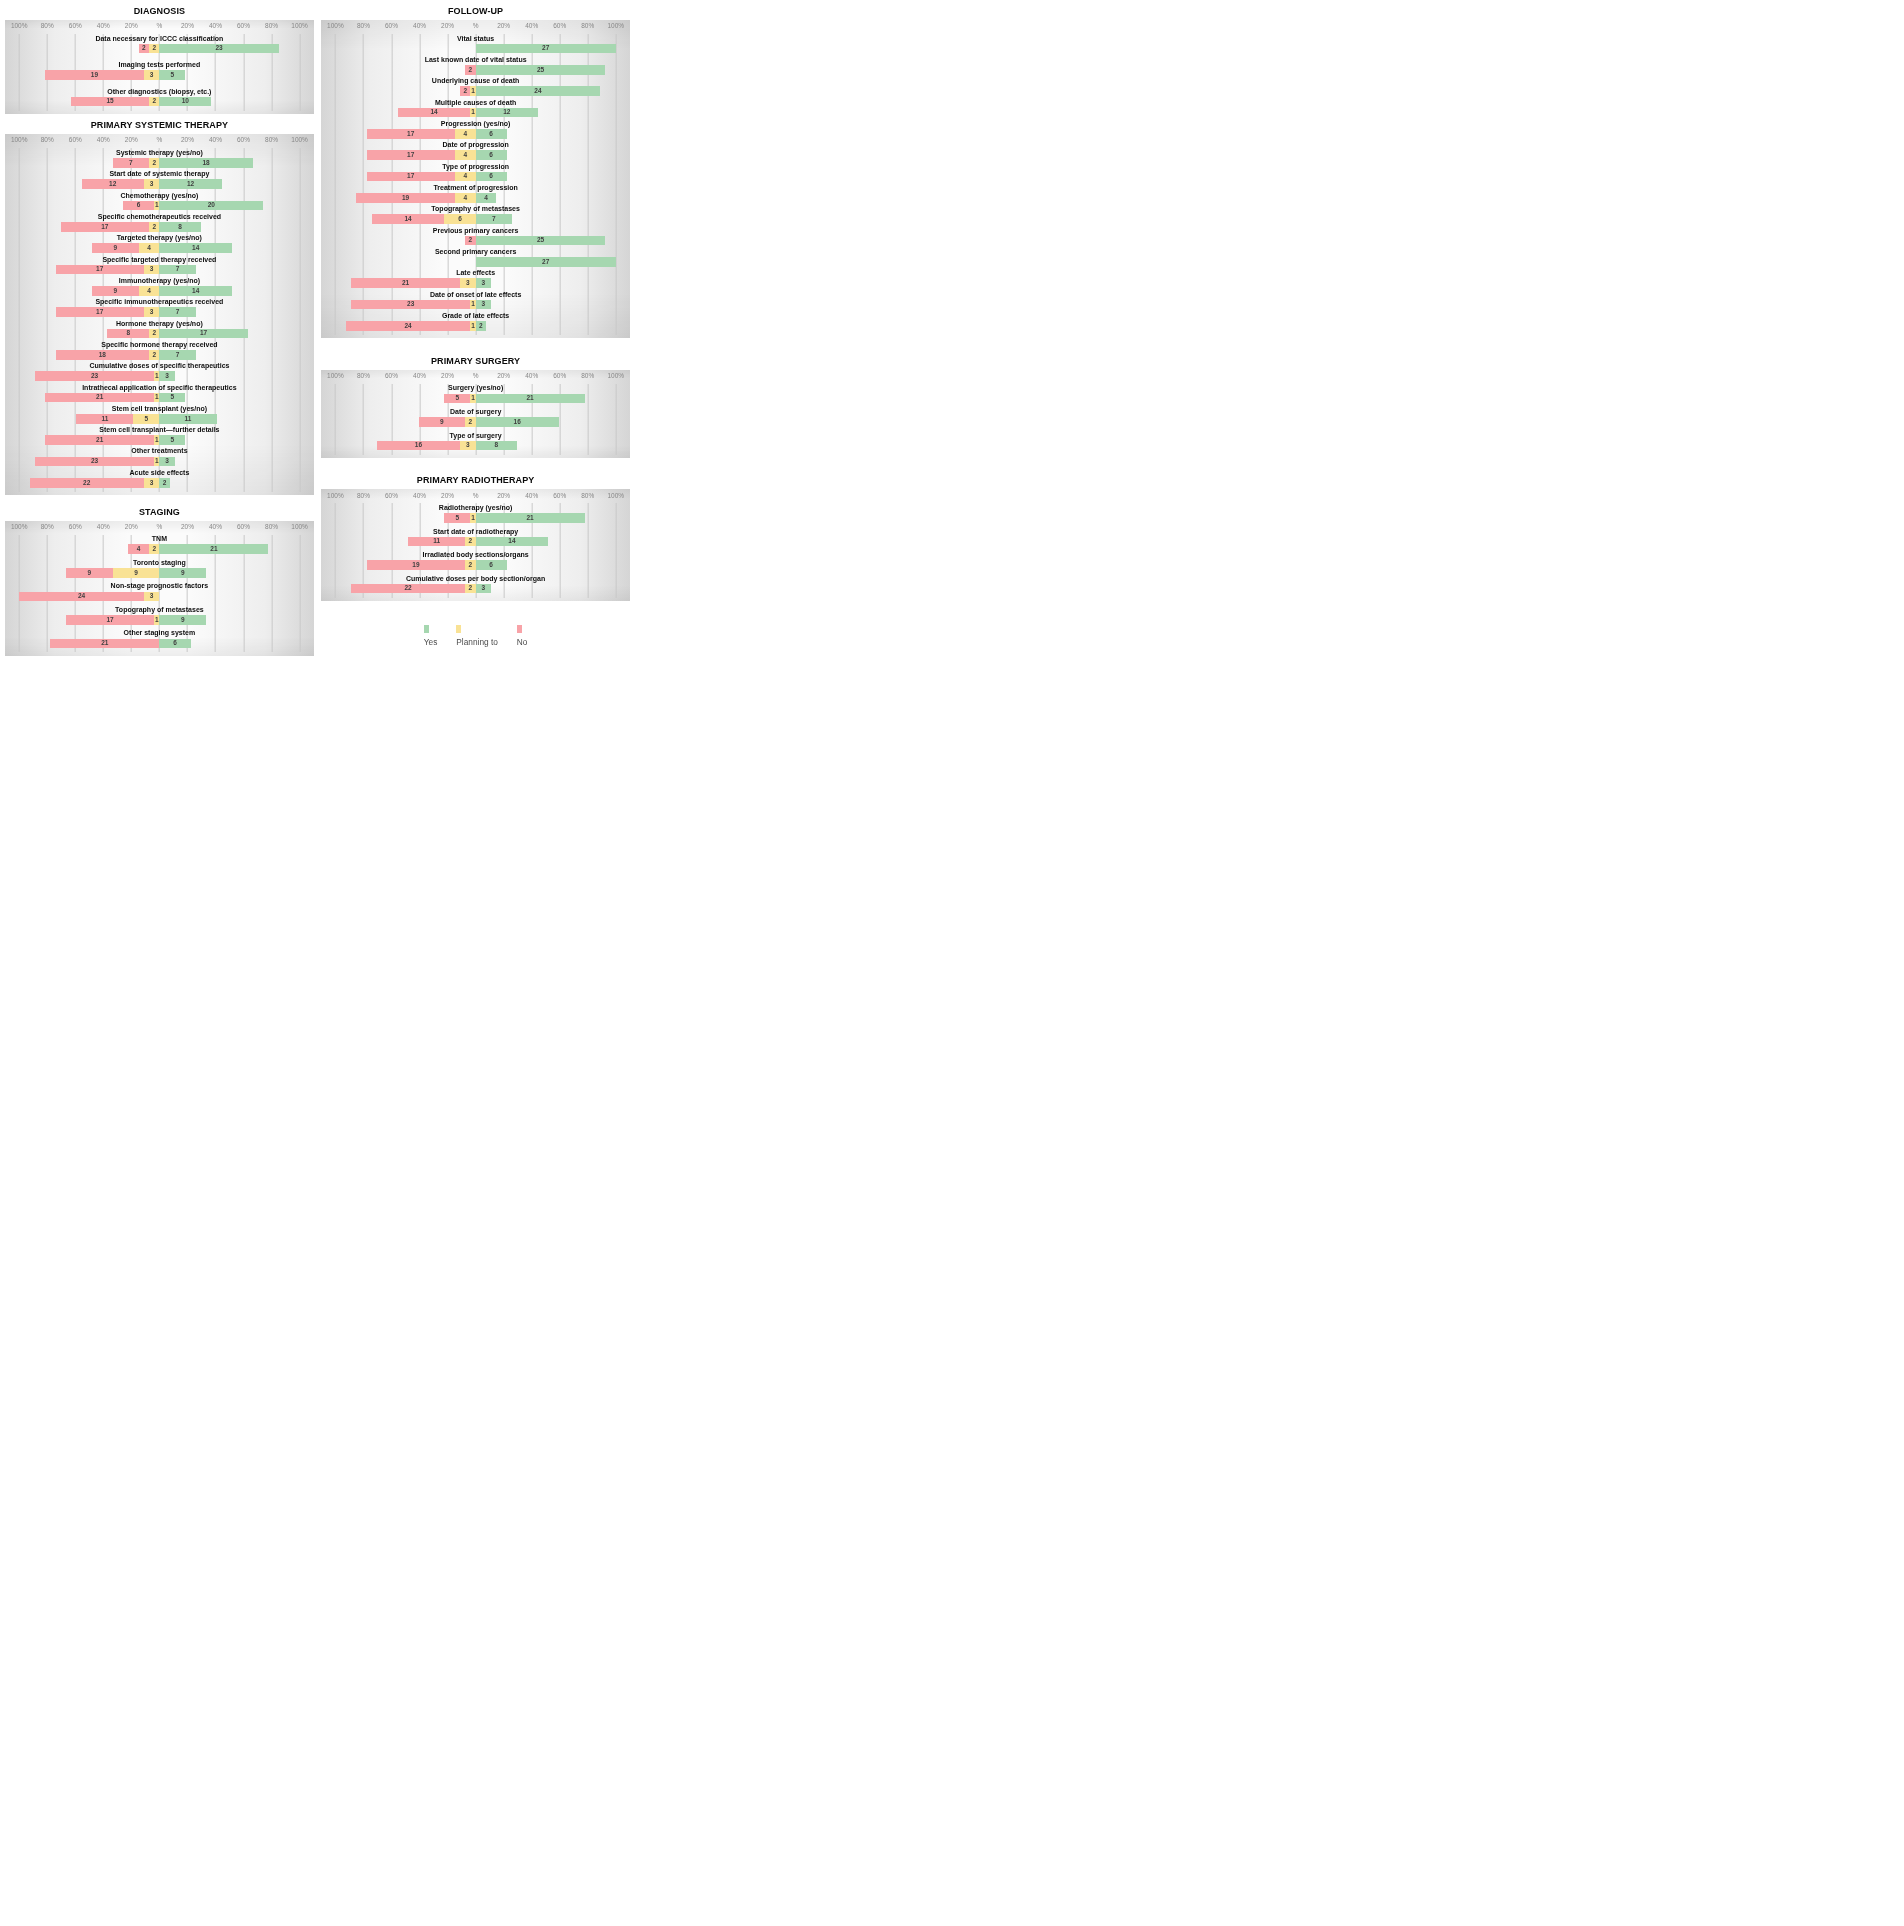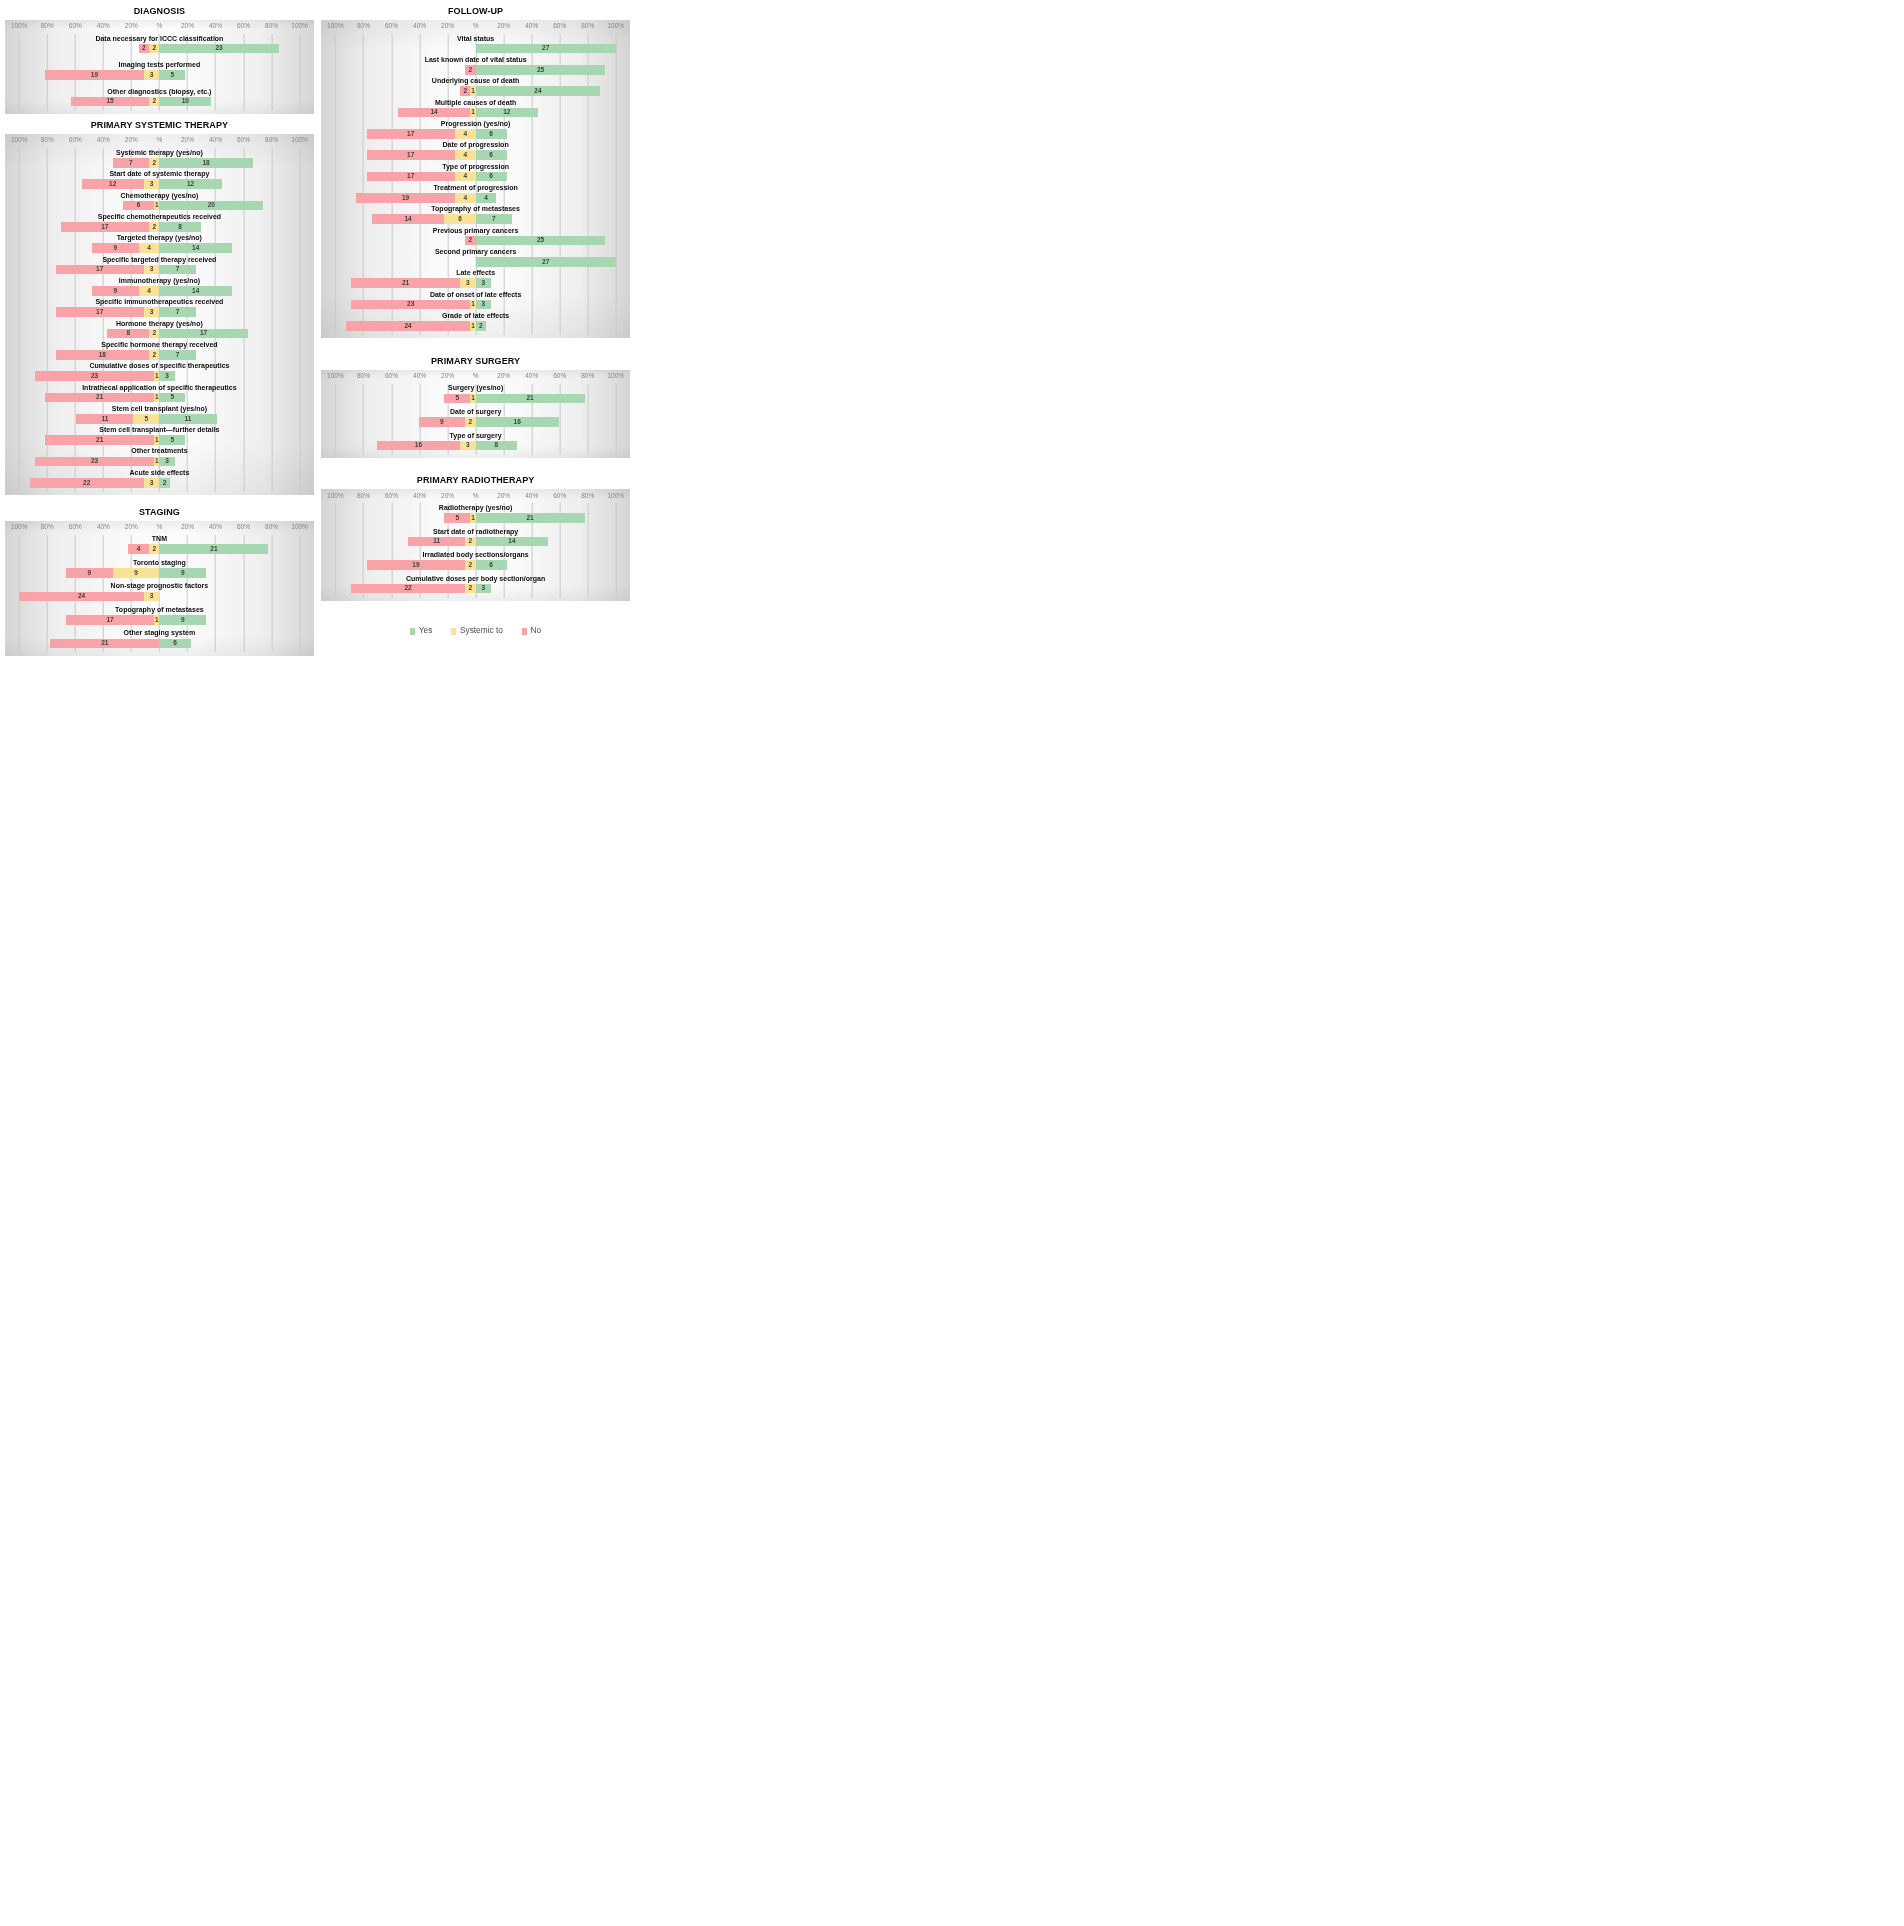--- a/index.html
+++ b/index.html
@@ -22,21 +22,21 @@
   .grid .gl{position:absolute;top:0;bottom:0;width:0.7px;background:#c9c9c9;transform:translateX(-50%);}
   .rows{position:relative;z-index:1;display:flex;flex-direction:column;padding:2.2px 0 7.8px;}
   .loose .rows{row-gap:7.8px;}
   .medium .rows{row-gap:4.8px;}
   .tight .rows{row-gap:2.6px;}
   .row-label{text-align:center;font-size:7px;font-weight:700;color:#0d0d0d;line-height:1.18;margin-bottom:0.9px;}
   .bar{position:relative;height:9.6px;}
   .seg{position:absolute;top:0;bottom:0;display:flex;align-items:center;justify-content:center;}
   .seg span{font-size:6.5px;font-weight:600;color:#3f3f3f;line-height:1;}
   .legend{margin-top:24px;display:flex;justify-content:center;align-items:center;gap:19px;padding-bottom:6px;}
-  .litem{display:inline-flex;align-items:flex-end;gap:3.9px;}
+  .litem{display:inline-flex;align-items:flex-start;gap:3.9px;flex-direction:column;}
   .swatch{display:inline-block;width:4.8px;height:7.4px;}
   .ltext{font-size:8.3px;color:#4c4c4c;font-weight:400;}
 </style>
 </head>
 <body>
 
 <div class="figure">
   <div class="col">
     <section class="chart loose">
         <h2 class="title">DIAGNOSIS</h2>
@@ -844,21 +844,21 @@
           </div>
         </div>
       </section>
     <div class="legend">
         <span class="litem">
           <span class="swatch" style="background: rgb(166, 215, 176);"></span>
           <span class="ltext">Yes</span>
         </span>
         <span class="litem">
           <span class="swatch" style="background: rgb(249, 226, 149);"></span>
-          <span class="ltext">Systemic to</span>
+          <span class="ltext">Planning to</span>
         </span>
         <span class="litem">
           <span class="swatch" style="background: rgb(248, 163, 168);"></span>
           <span class="ltext">No</span>
         </span>
       </div>
   </div>
 </div>
 
 

